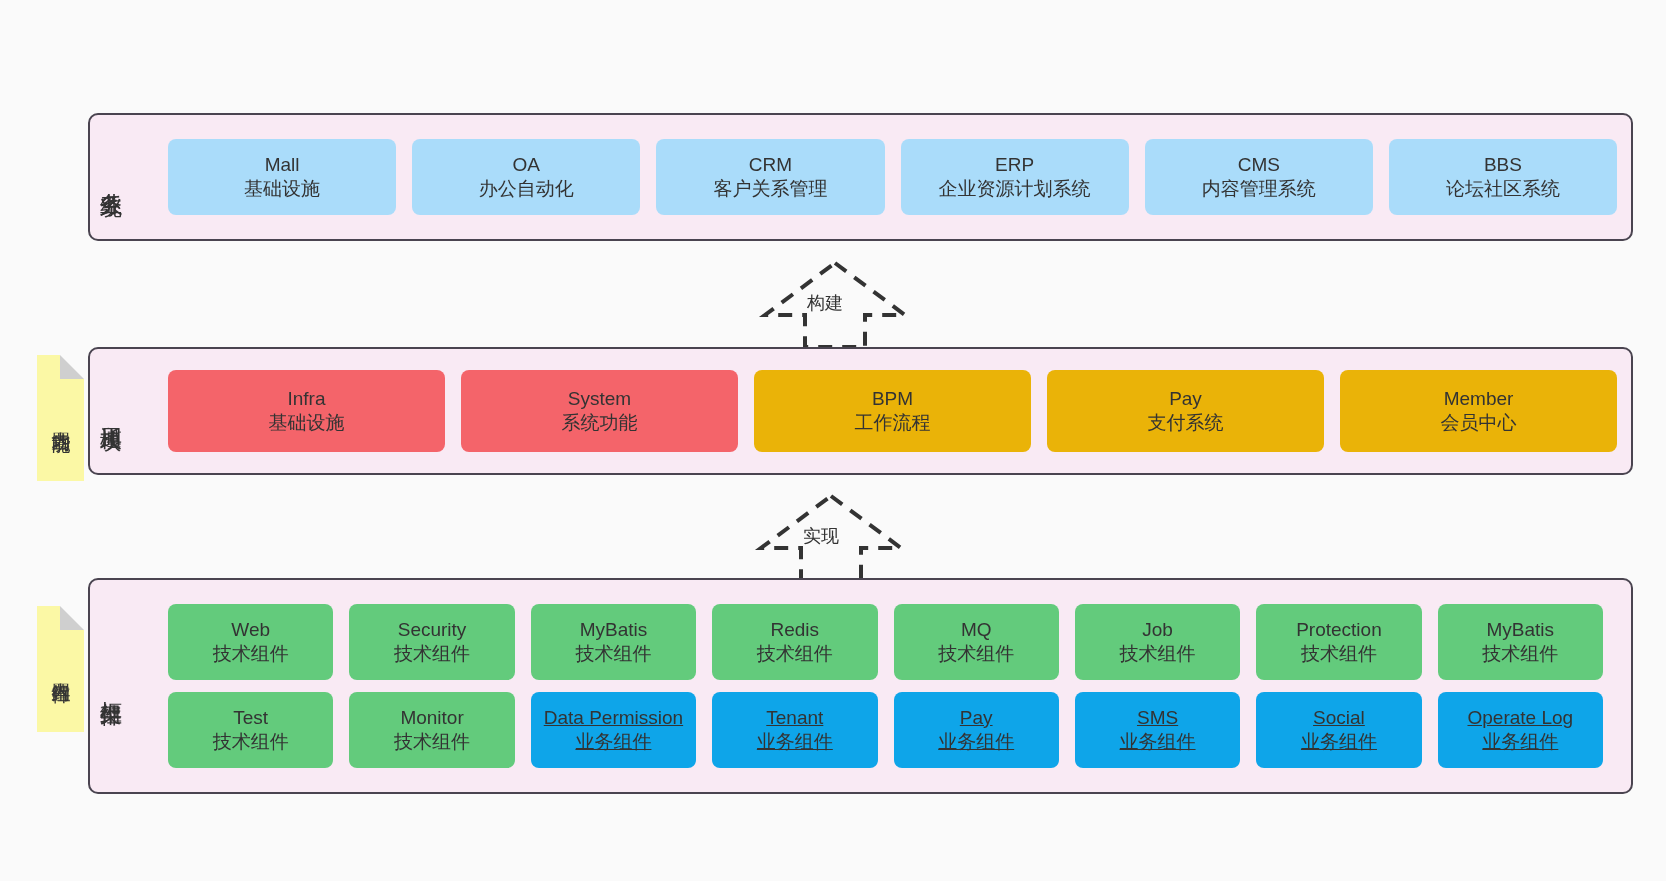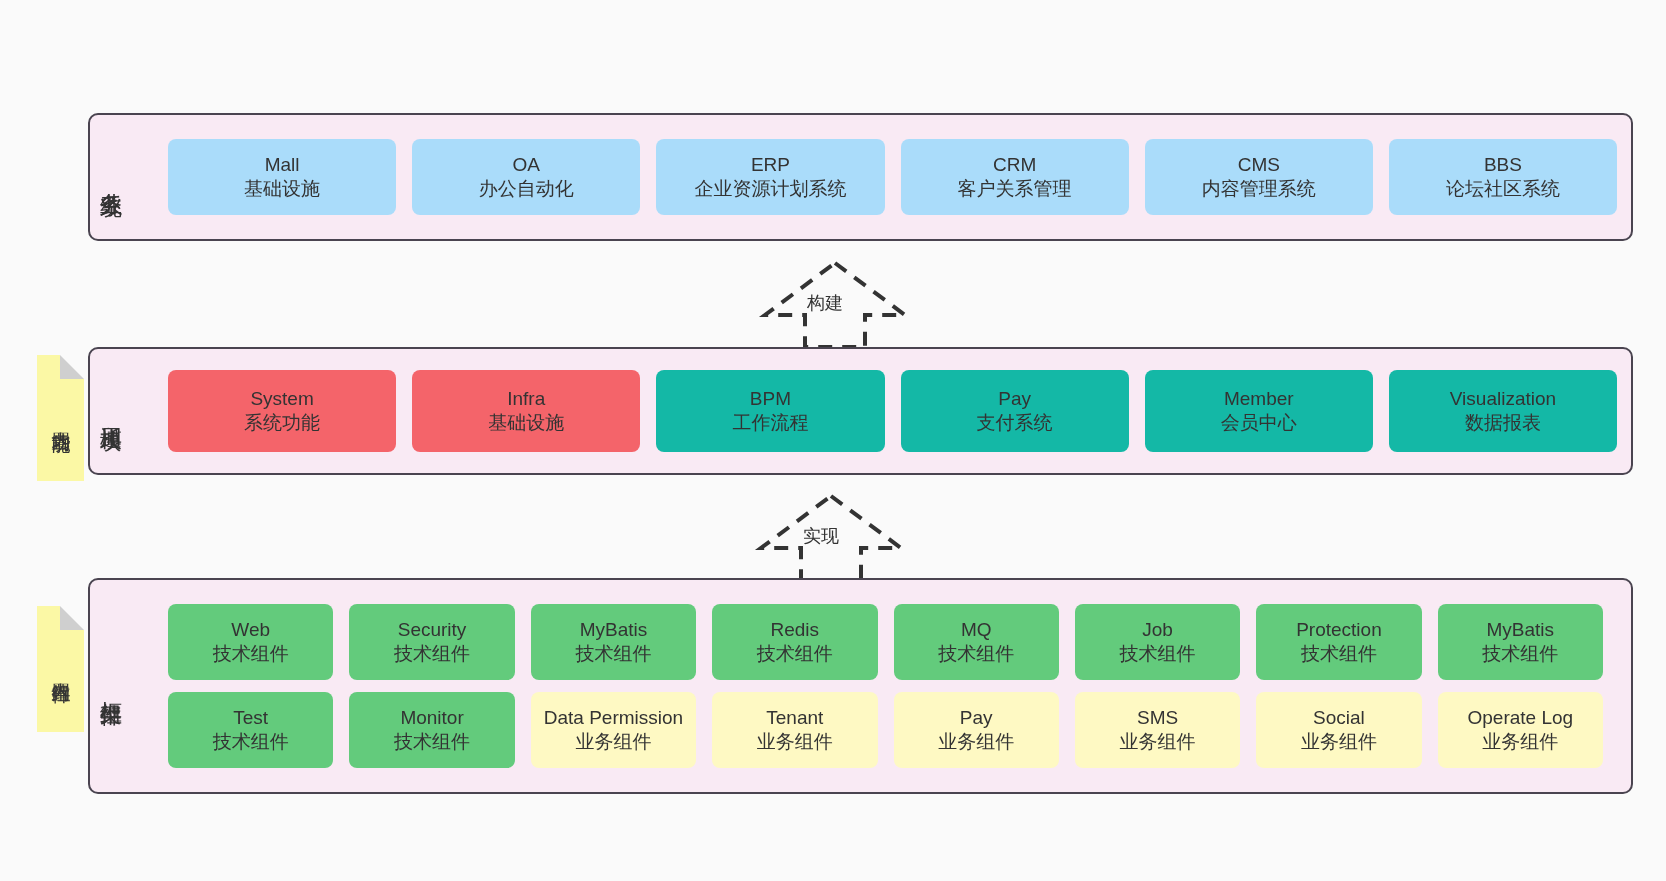--- a/index.html
+++ b/index.html
@@ -61,23 +61,23 @@
     line-height: 1.28;
     font-size: 19px;
     color: #333333;
     padding: 4px 6px;
   }
   .card .t1 { display: block; }
   .card .t2 { display: block; }
 
   .blue   { background: #aadcfa; }
   .red    { background: #f4646a; }
-  .pink   { background: #14b8a6; }
+  .pink   { background: #eab308; }
   .green  { background: #63cb7c; }
-  .lgreen { background: #fef9c3; }
+  .lgreen { background: #0ea5e9; text-decoration: underline; }
 
   
   #band-business { left: 88px; top: 113px; width: 1545px; height: 128px; }
   #band-business .band-body { gap: 16px; }
   #band-business .card { flex: 1 1 0; height: 76px; }
 
   
   #band-common { left: 88px; top: 347px; width: 1545px; height: 128px; }
   #band-common .band-body { gap: 16px; }
   #band-common .card { flex: 1 1 0; height: 82px; }
@@ -146,26 +146,26 @@
   <div class="band-body">
     <div class="card blue">
       <span class="t1">Mall</span>
       <span class="t2">基础设施</span>
     </div>
     <div class="card blue">
       <span class="t1">OA</span>
       <span class="t2">办公自动化</span>
     </div>
     <div class="card blue">
+      <span class="t1">CRM</span>
+      <span class="t2">客户关系管理</span>
+    </div>
+    <div class="card blue">
       <span class="t1">ERP</span>
       <span class="t2">企业资源计划系统</span>
-    </div>
-    <div class="card blue">
-      <span class="t1">CRM</span>
-      <span class="t2">客户关系管理</span>
     </div>
     <div class="card blue">
       <span class="t1">CMS</span>
       <span class="t2">内容管理系统</span>
     </div>
     <div class="card blue">
       <span class="t1">BBS</span>
       <span class="t2">论坛社区系统</span>
     </div>
   </div>
@@ -180,42 +180,38 @@
 
 <div class="note" id="note-builtin-func">
   <div class="note-fold"></div>
   <span>内置功能</span>
 </div>
 
 <div class="band" id="band-common">
   <div class="band-label">通用模块</div>
   <div class="band-body">
     <div class="card red">
+      <span class="t1">Infra</span>
+      <span class="t2">基础设施</span>
+    </div>
+    <div class="card red">
       <span class="t1">System</span>
       <span class="t2">系统功能</span>
-    </div>
-    <div class="card red">
-      <span class="t1">Infra</span>
-      <span class="t2">基础设施</span>
     </div>
     <div class="card pink">
       <span class="t1">BPM</span>
       <span class="t2">工作流程</span>
     </div>
     <div class="card pink">
       <span class="t1">Pay</span>
       <span class="t2">支付系统</span>
     </div>
     <div class="card pink">
       <span class="t1">Member</span>
       <span class="t2">会员中心</span>
-    </div>
-    <div class="card pink">
-      <span class="t1">Visualization</span>
-      <span class="t2">数据报表</span>
     </div>
   </div>
 </div>
 
 <div class="arrow" id="arrow-implement" style="left:746px; top:488px; width:170px; height:95px;">
   <svg width="170" height="95" viewBox="0 0 170 95">
     <polygon points="85,8 155,60 115,60 115,92 55,92 55,60 15,60" fill="none" stroke="#333333" stroke-width="4" stroke-dasharray="14,10" stroke-linejoin="miter"></polygon>
   </svg>
   <div class="arrow-label" style="left:57px; top:36px;">实现</div>
 </div>

